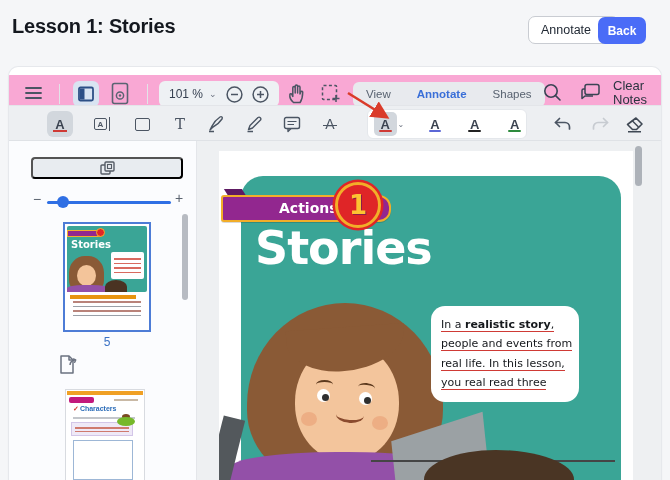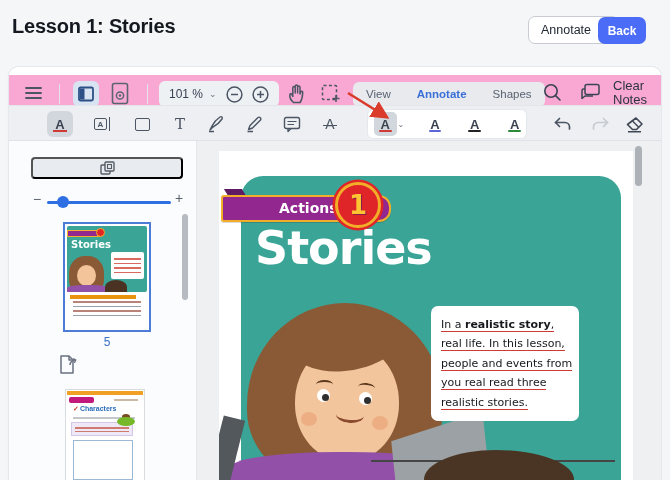--- a/index.html
+++ b/index.html
@@ -124,21 +124,21 @@
   .g-smile { position:absolute; left:117px; top:256px; width:28px; height:16px; border-bottom:3px solid #8a4b2e;
     border-radius:0 0 50% 50%; transform:rotate(4deg); }
   .g-shirt { position:absolute; left:10px; top:301px; width:216px; height:32px; background:#9350a8; border-radius:50% 45% 0 0; }
   .easel { position:absolute; left:-4px; top:266px; width:22px; height:70px; background:#53585c; transform:rotate(14deg); }
   .chair { position:absolute; left:173px; top:276px; width:96px; height:58px; background:#9ba1a4; transform:rotate(-18deg) skewX(-12deg); }
   .table-line { position:absolute; left:152px; top:309px; width:244px; height:2px; background:#454545; }
   .boy-hair { position:absolute; left:205px; top:299px; width:150px; height:34px; background:#4a3524;
     border-radius:55% 60% 0 0 / 100% 100% 0 0; }
 
   
-  .textbox { position:absolute; left:212px; top:155px; width:148px; background:#fff; border-radius:7px; padding:9px 8px 9px 10px; }
+  .textbox { position:absolute; left:212px; top:155px; width:148px; background:#fff; border-radius:14px; padding:9px 8px 9px 10px; }
   .textbox .ln { font-family:"DejaVu Sans",sans-serif; font-size:11px; line-height:19.4px; color:#15181c; white-space:nowrap; }
   .textbox .u { border-bottom:1.5px solid #cf3a35; }
 
   .arrow-svg { position:absolute; left:0; top:0; pointer-events:none; }
   svg.icn { display:block; }
 </style>
 </head>
 <body>
 
 <div class="app">
@@ -411,24 +411,23 @@
           <div class="g-smile"></div>
           <div class="g-shirt"></div>
 
           <div class="easel"></div>
           <div class="chair"></div>
           <div class="table-line"></div>
           <div class="boy-hair"></div>
 
           <div class="textbox">
             <div class="ln"><span class="u"><span>In a </span><b>realistic story</b><span>,</span></span></div>
+            <div class="ln"><span class="u">people and events from</span></div>
             <div class="ln"><span class="u">real life. In this lesson,</span></div>
-            <div class="ln"><span class="u">people and events from</span></div>
             <div class="ln"><span class="u">you real read three</span></div>
-            <div class="ln"><span class="u">realistic stories.</span></div>
           </div>
 
           <div class="banner-fold"></div>
           <div class="banner">
             <span class="banner-label">Actions</span>
           </div>
           <div class="badge-circle">
             <span class="badge-num">1</span>
           </div>
 

